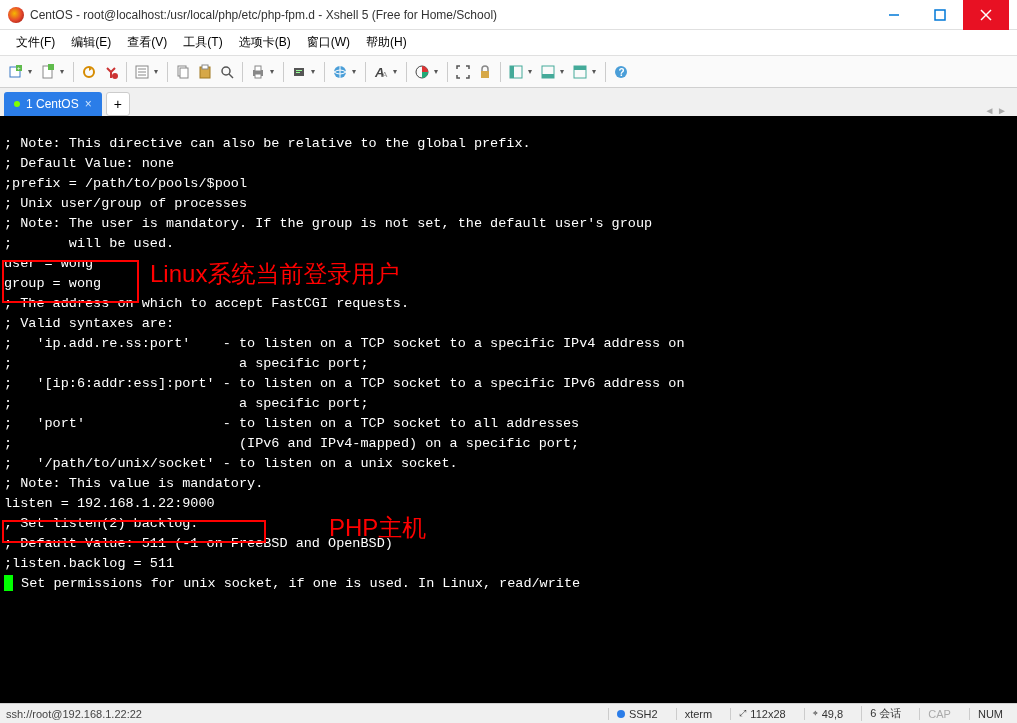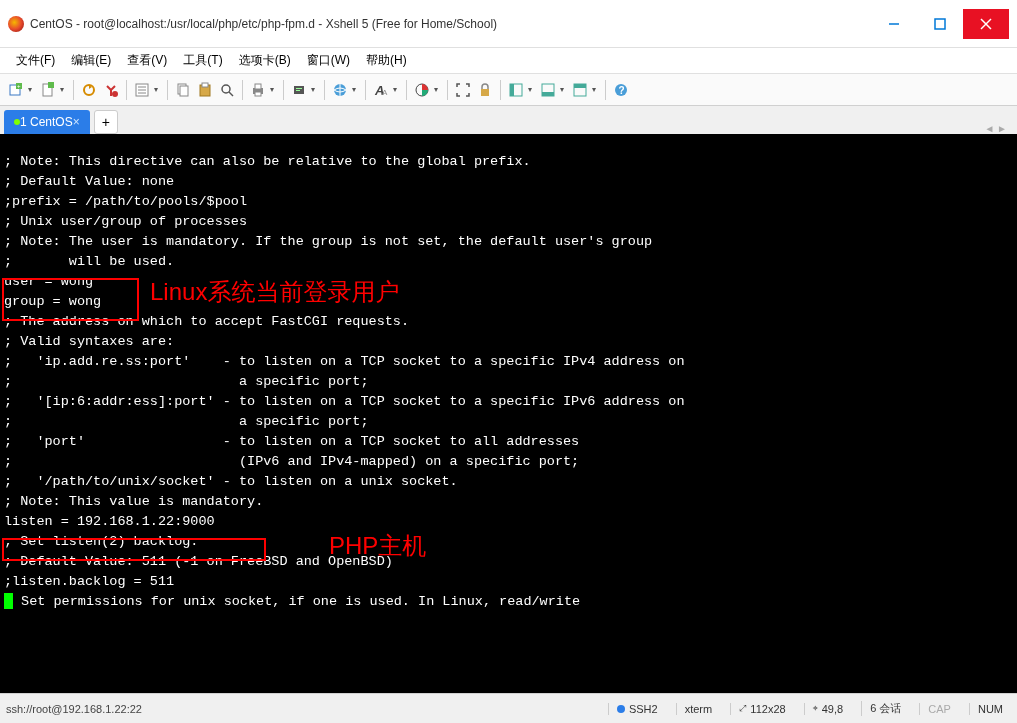--- a/index.html
+++ b/index.html
@@ -1,42 +1,42 @@
 <!DOCTYPE html>
 <html><head>
 <meta charset="utf-8">
 <style>
 * { margin:0; padding:0; box-sizing:border-box; }
 body { font-family:"Microsoft YaHei","Segoe UI",Tahoma,sans-serif; font-size:12px; background:#fff; width:1017px; height:723px; overflow:hidden; display:flex; flex-direction:column; }
-.titlebar { background:#fff; height:48px; display:flex; align-items:center; padding:8px 8px; border-bottom:1px solid #e0e0e0; }
+.titlebar { background:#fff; height:30px; display:flex; align-items:center; padding:8px 8px; border-bottom:1px solid #e0e0e0; }
 .app-icon { width:16px; height:16px; background:radial-gradient(circle at 40% 40%, #f5b800 0%, #e84b2c 50%, #8a0b0b 100%); border-radius:50%; margin-right:6px; }
 .titlebar-text { flex:1; color:#333; font-size:12px; }
 .win-btns { display:flex; }
 .win-btn { width:46px; height:30px; display:flex; align-items:center; justify-content:center; color:#333; font-size:14px; cursor:pointer; }
 .win-btn.close { background:#e81123; color:#fff; }
 .win-btn.min, .win-btn.max { color:#0078d7; }
 .menubar { background:#fff; height:26px; display:flex; align-items:center; padding:0 8px; border-bottom:1px solid #e0e0e0; }
 .menu-item { padding:3px 8px; color:#000; cursor:pointer; }
 .toolbar { background:#fafafa; height:32px; display:flex; align-items:center; padding:0 6px; border-bottom:1px solid #d0d0d0; gap:2px; }
 .tb-btn { width:20px; height:20px; display:flex; align-items:center; justify-content:center; cursor:pointer; color:#555; position:relative; }
 .tb-sep { width:1px; height:20px; background:#ccc; margin:0 3px; }
 .tb-dd { width:8px; font-size:8px; color:#555; cursor:pointer; }
 .tabstrip { background:#f0f0f0; height:28px; display:flex; align-items:flex-end; padding:0 4px; }
-.tab { height:24px; padding:0 10px; display:flex; align-items:center; background:#2b7de8; color:#fff; font-size:12px; border-top-left-radius:3px; border-top-right-radius:3px; cursor:pointer; }
+.tab { height:24px; padding:0 10px; display:flex; align-items:center; background:#2b7de8; color:#fff; font-size:12px; border-top-left-radius:3px; border-top-right-radius:3px; cursor:pointer; gap:6px; }
 .tab .dot { width:6px; height:6px; background:#7fff00; border-radius:50%; }
 .tab .close-x { color:#cce4ff; font-size:12px; cursor:pointer; }
 .add-tab { width:24px; height:24px; display:flex; align-items:center; justify-content:center; background:#fff; border:1px solid #ccc; margin-left:4px; border-radius:3px; cursor:pointer; font-size:14px; }
 .nav-arrows { margin-left:auto; display:flex; gap:2px; color:#aaa; font-size:10px; padding-right:6px; }
 .terminal { flex:1; background:#000; padding:18px 4px; font-family:"Courier New",monospace; font-size:13.5px; line-height:20px; color:#fff; white-space:pre; overflow:hidden; position:relative; }
 .term-line { white-space:pre; }
 .cursor-block { display:inline-block; width:9px; height:16px; background:#00ff00; vertical-align:text-bottom; }
 .redbox { position:absolute; border:2px solid #ff0000; pointer-events:none; }
 .annot { position:absolute; color:#ff0000; font-family:"Microsoft YaHei",sans-serif; font-size:24px; pointer-events:none; }
 .ruler { position:absolute; right:6px; bottom:26px; color:#fff; font-family:"Courier New",monospace; font-size:13.5px; }
-.statusbar { height:30px; background:#f0f0f0; border-top:1px solid #d0d0d0; display:flex; align-items:center; padding:0 6px; font-size:11px; color:#333; gap:10px; }
+.statusbar { height:20px; background:#f0f0f0; border-top:1px solid #d0d0d0; display:flex; align-items:center; padding:0 6px; font-size:11px; color:#333; gap:10px; }
 .status-left { flex:1; color:#444; }
 .status-seg { border-left:1px solid #ccc; padding:0 8px; display:flex; align-items:center; gap:4px; }
 .ssh-dot { width:8px; height:8px; background:#2b7de8; border-radius:50%; }
 svg { display:block; }
 </style>
 </head>
 <body>
 
 <div class="titlebar">
   <div class="app-icon"></div>

